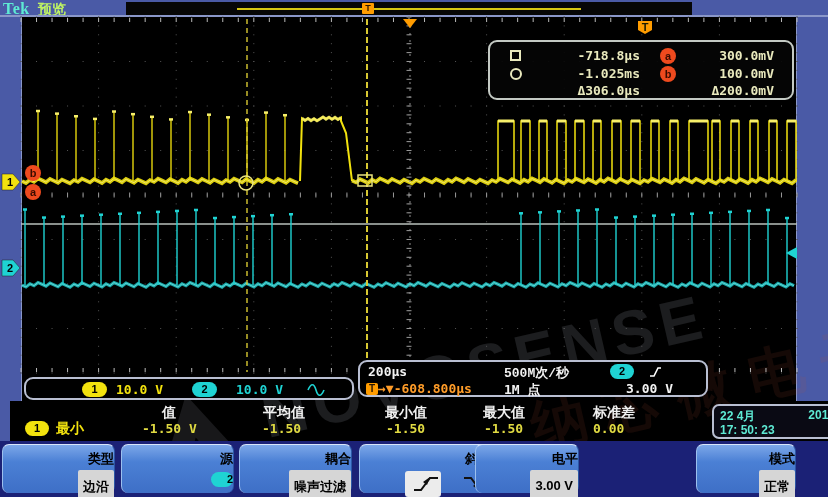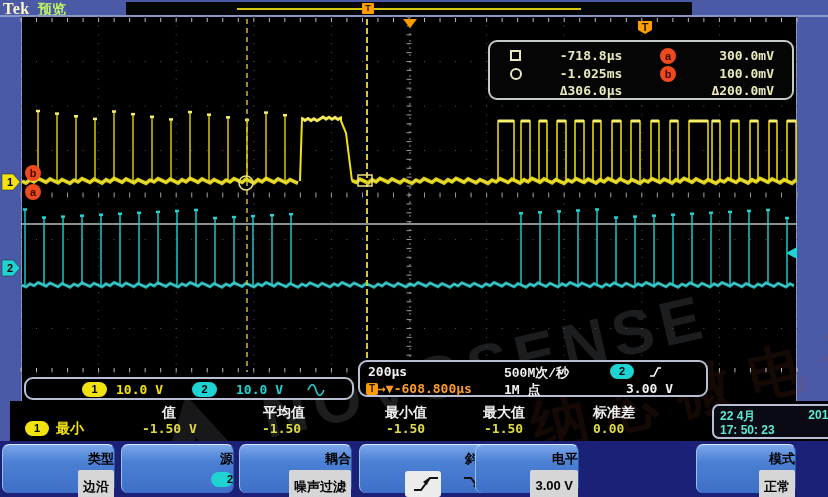--- a/index.html
+++ b/index.html
@@ -1,21 +1,21 @@
 <!DOCTYPE html>
 <html><head>
 <meta charset="utf-8">
 <style>
   *{margin:0;padding:0;box-sizing:border-box}
   html,body{width:828px;height:497px}
   #root{position:relative;width:828px;height:497px;background:#4a5aa6;overflow:hidden;
         font-family:"Liberation Sans",sans-serif}
   .abs{position:absolute}
   
-  #brand{left:3px;top:0;color:#fef9c3;font:bold 16px "Liberation Serif",serif;letter-spacing:.5px}
+  #brand{left:3px;top:0;color:#5eead4;font:bold 16px "Liberation Serif",serif;letter-spacing:.5px}
   #status{left:38px;top:1px;color:#bef264;font:bold 14px "Liberation Sans",sans-serif}
   #topline{left:0;top:15px;width:828px;height:2px;background:#8a97c9}
   #topbar{left:126px;top:2px;width:566px;height:13px;background:#060606}
   #tb-line{position:absolute;left:111px;top:6px;width:344px;height:2px;background:#d6c713}
   #tb-flag{position:absolute;left:236px;top:1px;width:12px;height:11px;background:#ff9c00;
            color:#2a1600;font:bold 9px/11px "Liberation Sans",sans-serif;text-align:center;border-radius:1px}
   
   #screen{left:21px;top:17px;width:776px;height:384px;background:#000;
           border-left:1px solid #8a97c9;border-right:1px solid #8a97c9}
   #bstrip{left:10px;top:401px;width:818px;height:40px;background:#000}
@@ -26,21 +26,21 @@
   #wm-text{position:absolute;left:210px;top:50px;font:bold 62px "Liberation Sans",sans-serif;
            letter-spacing:7px;color:rgba(215,222,238,.13);white-space:nowrap}
   #wm-cn{position:absolute;left:470px;top:120px;font:bold 56px "Liberation Sans",sans-serif;
          letter-spacing:18px;color:rgba(195,85,55,.11);white-space:nowrap}
   #wm-logo{position:absolute;left:80px;top:38px}
   
   #cursorbox{left:488px;top:40px;width:306px;height:60px;border:2px solid #c4cac4;border-radius:9px;
              background:rgba(5,5,5,.92);color:#e9e9bd;font:bold 13px "DejaVu Sans Mono",monospace}
   #cur-sq{position:absolute;left:20px;top:8px;width:11px;height:11px;border:2px solid #e9e9bd}
   #cur-circ{position:absolute;left:20px;top:26px;width:12px;height:12px;border:2px solid #e9e9bd;border-radius:50%}
-  .cur-t{position:absolute;left:52px;width:98px;text-align:center}
+  .cur-t{position:absolute;left:52px;width:98px;text-align:right}
   .cur-v{position:absolute;left:198px;width:86px;text-align:right}
   .cur-bdg{position:absolute;left:170px;width:16px;height:16px;background:#ee4a1e;border-radius:50%;
            color:#3a0c00;font:bold 11px/16px "Liberation Sans",sans-serif;text-align:center}
   .r1{top:6px}.r2{top:24px}.r3{top:41px}
   
   #chbar{left:24px;top:377px;width:330px;height:23px;border:2px solid #b9bfd2;border-radius:9px;background:#000}
   .chb-badge{position:absolute;top:3px;width:25px;height:15px;border-radius:8px;color:#000;
              font:bold 11px/15px "Liberation Sans",sans-serif;text-align:center}
   #ch1badge{left:56px;background:#f2e20e}
   #ch2badge{left:166px;background:#1fd3d3}

